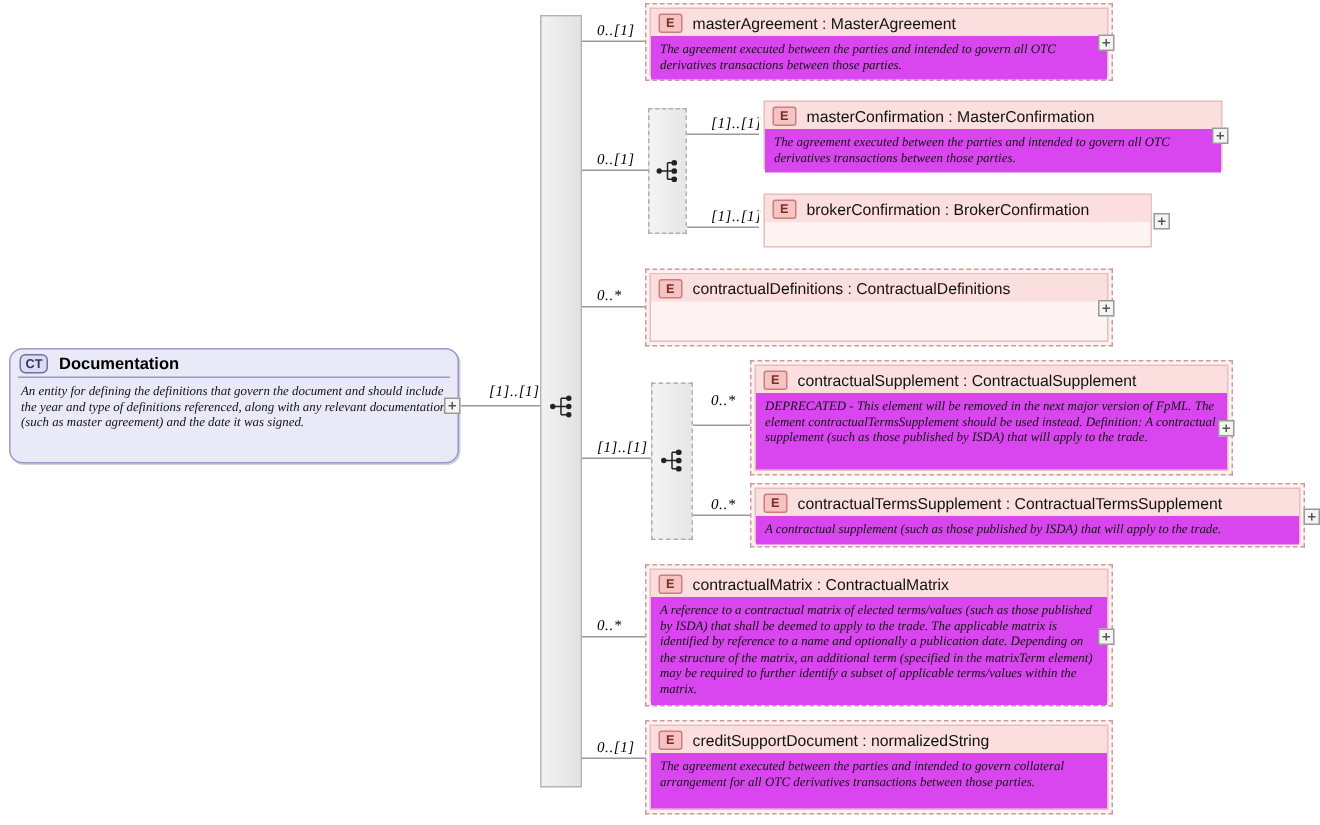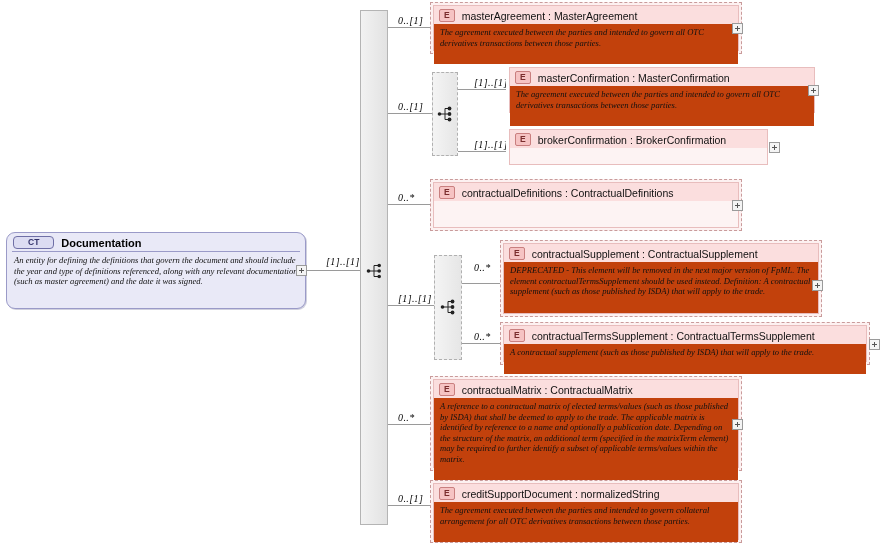--- a/index.html
+++ b/index.html
@@ -41,21 +41,21 @@
     gap:7px;
   }
   .ctbadge{
     display:inline-block;
     border:1px solid #6f6fa6;
     border-radius:4px;
     background:#dcdcf2;
     font-size:8.5px;
     font-weight:bold;
     color:#33336b;
-    padding:0px 14px;
+    padding:0px 3px;
     line-height:11px;
     font-family:"Liberation Sans", sans-serif;
   }
   .cttitle{
     font-size:11px;font-weight:bold;color:#000;
     font-family:"Liberation Sans", sans-serif;
   }
   .ctrule{height:1px;background:#9a9ac8;margin:0 5px;}
   .ctdesc{
     font-family:"Liberation Serif", serif;
@@ -91,23 +91,23 @@
     display:inline-block;
     border:1px solid #c97f7f;
     background:#f6c3c3;
     border-radius:2px;
     font-size:8.5px;font-weight:bold;color:#7a2d2d;
     line-height:11px;
     padding:0 4px;
   }
   .etitle{font-size:10.5px;font-weight:normal;color:#111;white-space:nowrap;}
   .ebody{
-    background:#c2410c;
+    background:#d946ef;
     flex:1;
-    padding:3px 6px 16px 6px;
+    padding:3px 6px 5px 6px;
   }
   .edesc{
     font-family:"Liberation Serif", serif;
     font-style:italic;
     font-size:8.6px;
     line-height:10.6px;
     color:#111;
   }
 
   

